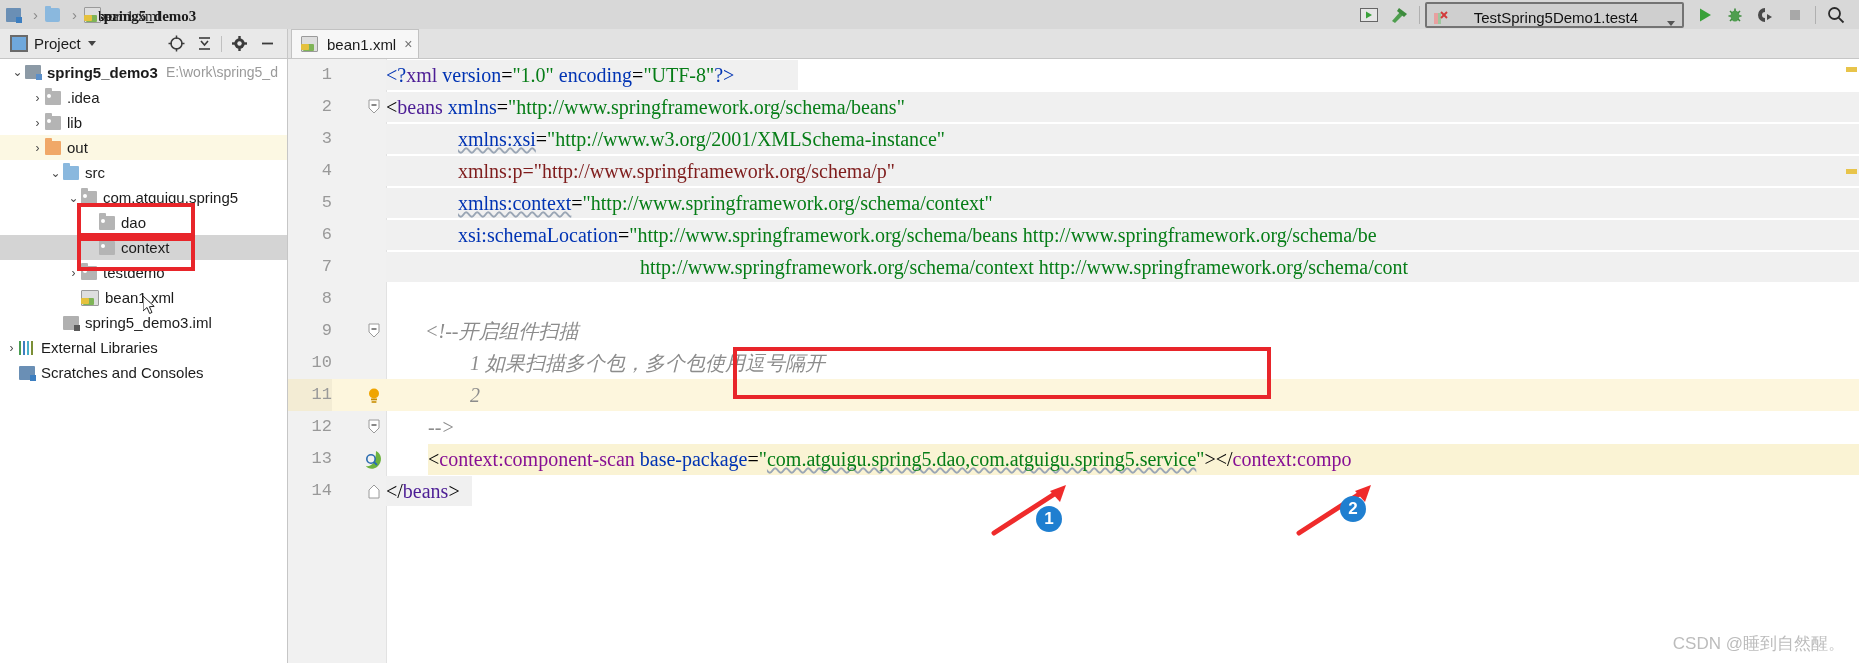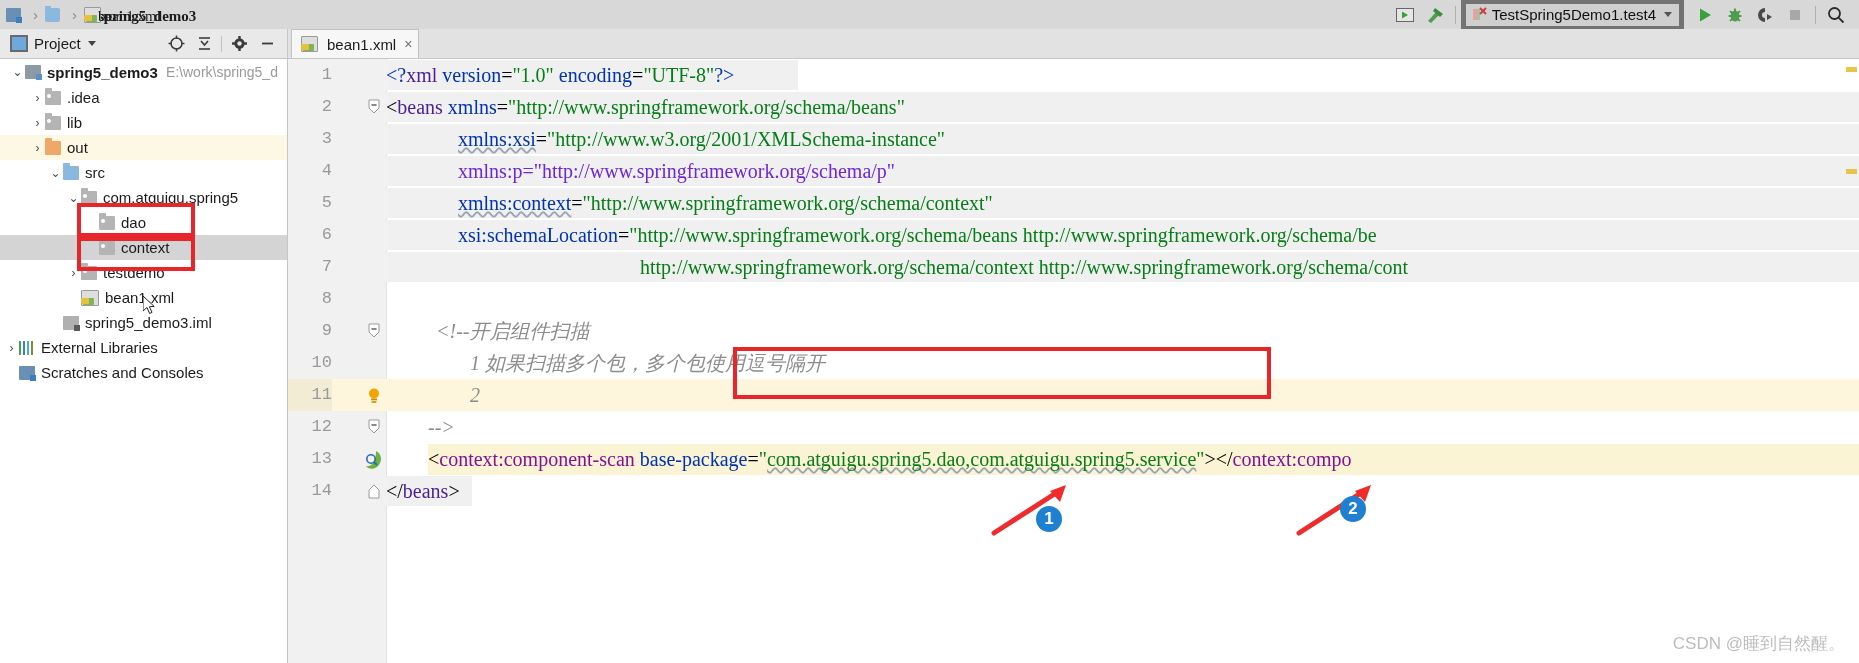--- a/index.html
+++ b/index.html
@@ -34,23 +34,23 @@
   
   .ico-xml{background:#dedede;border:1px solid #9a9a9a;border-radius:1px;}
   .ico-xml:after{content:"";position:absolute;left:1px;bottom:0px;width:11px;height:7px;background:#7fb457;border-radius:1px;}
   .ico-xml:before{content:"";position:absolute;left:-1px;bottom:1px;width:8px;height:6px;background:#e5c13d;border-radius:1px;z-index:2;}
 
   .topbar-right{margin-left:auto;display:flex;align-items:center;height:29px;padding-right:8px;}
   .tb-btn{width:30px;height:26px;display:flex;align-items:center;justify-content:center;}
   .tb-divider{width:1px;height:18px;background:#b0b0b0;margin:0 5px;}
 
   .runcfg{
-    display:flex;align-items:center;height:22px;
-    background:#cfcfcf;border:5px solid #737373;border-radius:2px;
-    padding:0 7px 0 5px;margin-right:6px;
+    display:flex;align-items:flex-end;height:22px;
+    background:#cfcfcf;border:2px solid #737373;border-radius:2px;
+    padding:0 7px 0 5px;margin-right:6px;gap:21px;
   }
   .runcfg .rc-label{font-size:15px;color:#111;margin:0 8px 0 5px;}
   .chev{width:0;height:0;border-left:4px solid transparent;border-right:4px solid transparent;border-top:5px solid #555;}
 
   
   .projhdr{
     position:absolute;left:0;top:29px;width:287px;height:29px;
     background:#e9e9e9;border-bottom:1px solid #c6c6c6;border-right:1px solid #c6c6c6;
     display:flex;align-items:center;
   }
@@ -138,21 +138,21 @@
   .cline.stripe{background:#fdf6dd;}
   .cline.stripe .lnum{background:#f3ecd4;}
   .hl-band{position:absolute;height:31px;background:#faf3d4;}
   .sel{background:#f0f0f0;}
 
   .k-tag{color:#4c1d95;}
   .k-attr{color:#0033b3;}
   .k-ns{color:#871094;}
   .k-str{color:#067d17;}
   .k-punct{color:#000000;}
-  .k-grey{color:#6d28d9;}
+  .k-grey{color:#7f1d1d;}
   .k-comment{color:#8c8c8c;font-style:italic;}
   .k-proc{color:#0033b3;}
   .u-wavy{text-decoration:underline wavy #9aa6b5;text-decoration-skip-ink:none;}
 
   
   .code-box{position:absolute;border:4px solid #e8252a;pointer-events:none;}
   #box-comment{left:445px;top:288px;width:530px;height:44px;}
 
   
   .marker{
@@ -462,21 +462,21 @@
       </div>
 
       <div class="cline">
         <span class="lnum">9</span>
         <span class="fold">
           <svg width="16" height="16" viewBox="0 0 16 16">
               <path d="M3 1 H13 V9 L8 14 L3 9 Z" fill="#fff" stroke="#9a9a9a"></path>
               <line x1="5.5" y1="6" x2="10.5" y2="6" stroke="#555" stroke-width="1.4"></line>
             </svg>
         </span>
-        <span class="ctext k-comment" style="left:148px">&lt;!--开启组件扫描</span>
+        <span class="ctext k-comment" style="left:137px">&lt;!--开启组件扫描</span>
       </div>
 
       <div class="cline">
         <span class="lnum">10</span>
         <span class="ctext k-comment" style="left:182px">1 如果扫描多个包，多个包使用逗号隔开</span>
       </div>
 
       <div class="cline stripe">
         <span class="lnum">11</span>
         <span class="gico">

